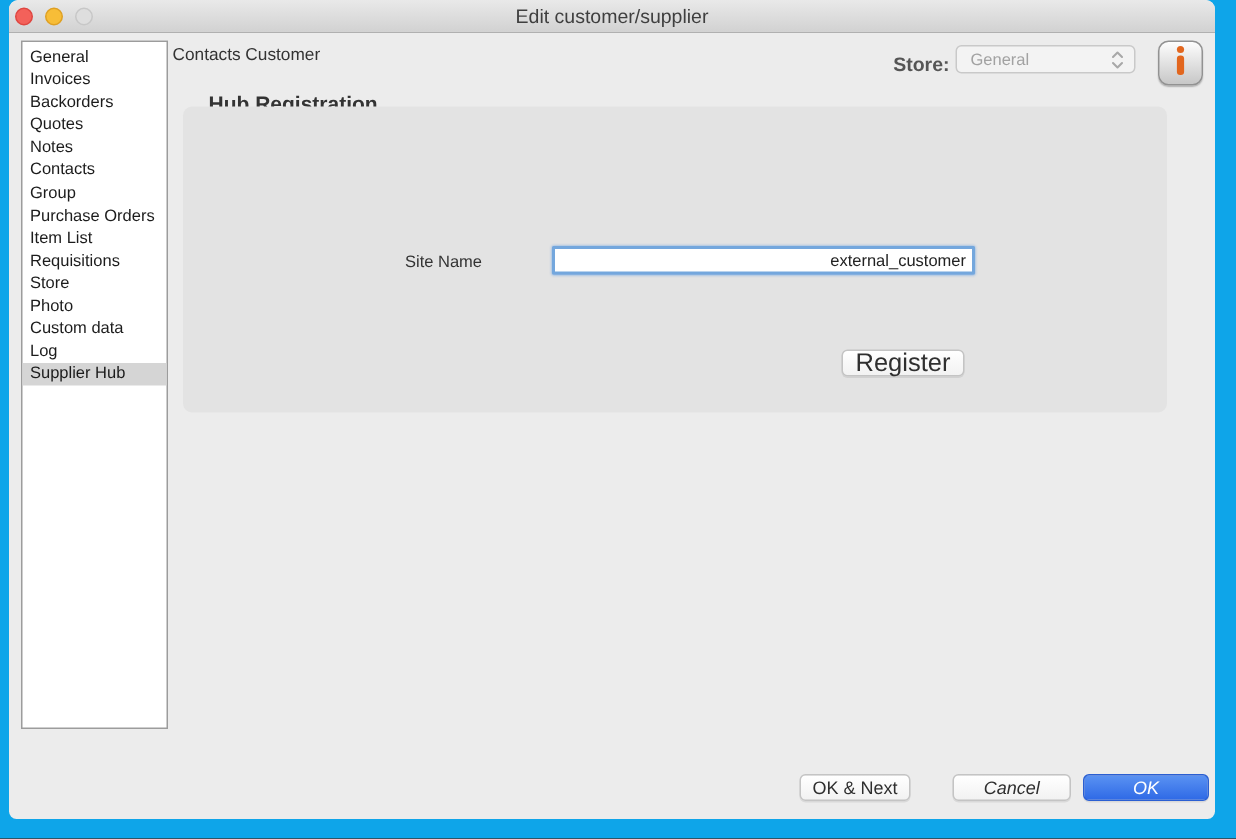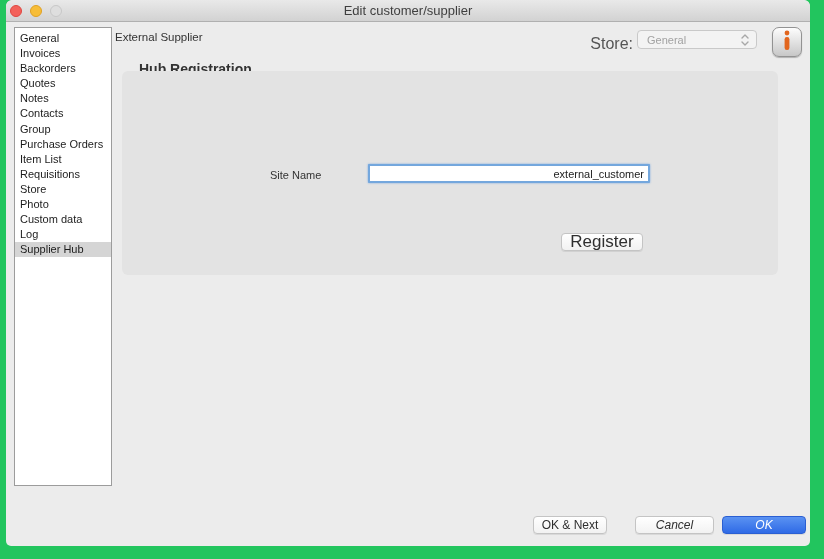--- a/index.html
+++ b/index.html
@@ -1,17 +1,17 @@
 <!DOCTYPE html>
 <html><head>
 <meta charset="utf-8">
 <style>
   html,body{margin:0;padding:0;background:#000;width:824px;height:559px;overflow:hidden;
     font-family:"Liberation Sans","DejaVu Sans",sans-serif;-webkit-font-smoothing:antialiased;}
-  .stage{position:relative;width:824px;height:559px;background:#22c55e;}
+  .stage{position:relative;width:824px;height:559px;background:#0ea5e9;}
   .window{position:absolute;left:6px;top:0;width:804px;height:546px;background:#ececec;
     border-radius:6px 6px 5px 5px;overflow:hidden;}
   
   .titlebar{position:absolute;left:0;top:0;width:100%;height:21px;
     background:linear-gradient(#e9e9e9,#d2d2d2);border-bottom:1px solid #b0b0b0;
     border-radius:6px 6px 0 0;}
   .title{position:absolute;left:0;right:0;top:3px;text-align:center;font-size:13px;color:#3f3f3f;}
   .lights{position:absolute;left:4px;top:4.5px;display:flex;gap:8px;}
   .light{width:12px;height:12px;border-radius:50%;box-sizing:border-box;}
   .light.close{background:#f3615a;border:1px solid #df4640;}
@@ -19,21 +19,21 @@
   .light.zoom{background:#dedede;border:1px solid #c7c7c7;}
   
   .sidebar{position:absolute;left:8px;top:27px;width:98px;height:459px;background:#fff;
     border:1px solid #9c9c9c;box-sizing:border-box;padding-top:3px;}
   .side-item{height:15.1px;line-height:15.1px;font-size:11px;color:#1c1c1c;padding-left:5px;
     white-space:nowrap;overflow:hidden;cursor:default;}
   .side-item.selected{background:#d5d5d5;}
   
   .customer-name{position:absolute;left:109px;top:31px;font-size:11.5px;color:#333;}
   .store-label{position:absolute;left:575px;top:35px;width:52px;text-align:right;
-    font-size:16px;font-weight:normal;color:#555;}
+    font-size:13px;font-weight:bold;color:#555;}
   .store-select{position:absolute;left:631px;top:30px;width:120px;height:19px;box-sizing:border-box;
     background:#f3f3f3;border:1px solid #c9c9c9;border-radius:4px;display:flex;align-items:center;}
   .store-select .val{flex:1;font-size:11px;color:#a2a2a2;padding-left:9px;}
   .store-select .stepper{width:14px;height:100%;display:flex;flex-direction:column;
     align-items:center;justify-content:center;gap:1px;padding-right:4px;}
   .info-btn{position:absolute;left:766px;top:27px;width:30px;height:30px;box-sizing:border-box;
     background:linear-gradient(#fdfdfd,#c7c7c7);border:1px solid #929292;border-radius:7px;
     box-shadow:0 1px 1px rgba(0,0,0,.25);display:flex;align-items:center;justify-content:center;}
   
   .section-title{position:absolute;left:133px;top:61px;font-size:14px;color:#333;font-weight:bold;}
@@ -81,21 +81,21 @@
         <div class="side-item">Purchase Orders</div>
         <div class="side-item">Item List</div>
         <div class="side-item">Requisitions</div>
         <div class="side-item">Store</div>
         <div class="side-item">Photo</div>
         <div class="side-item">Custom data</div>
         <div class="side-item">Log</div>
         <div class="side-item selected">Supplier Hub</div>
       </div>
 
-    <div class="customer-name">External Supplier</div>
+    <div class="customer-name">Contacts Customer</div>
 
     <div class="store-label">Store:</div>
     <div class="store-select">
       <span class="val">General</span>
       <span class="stepper">
         <svg width="8" height="12" viewBox="0 0 8 12">
           <path d="M1 4 L4 1 L7 4" fill="none" stroke="#a8a8a8" stroke-width="1.4" stroke-linecap="round" stroke-linejoin="round"></path>
           <path d="M1 8 L4 11 L7 8" fill="none" stroke="#a8a8a8" stroke-width="1.4" stroke-linecap="round" stroke-linejoin="round"></path>
         </svg>
       </span>

